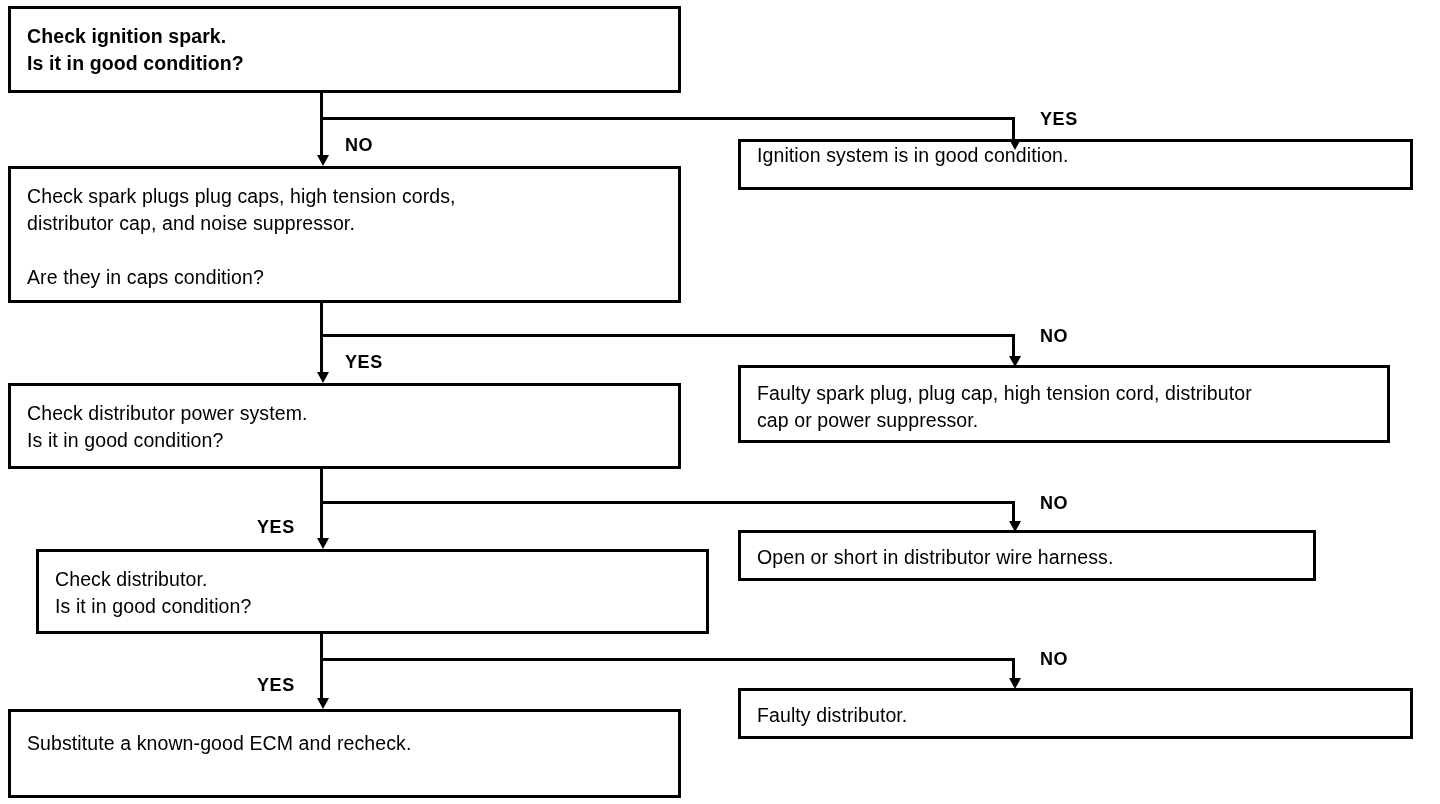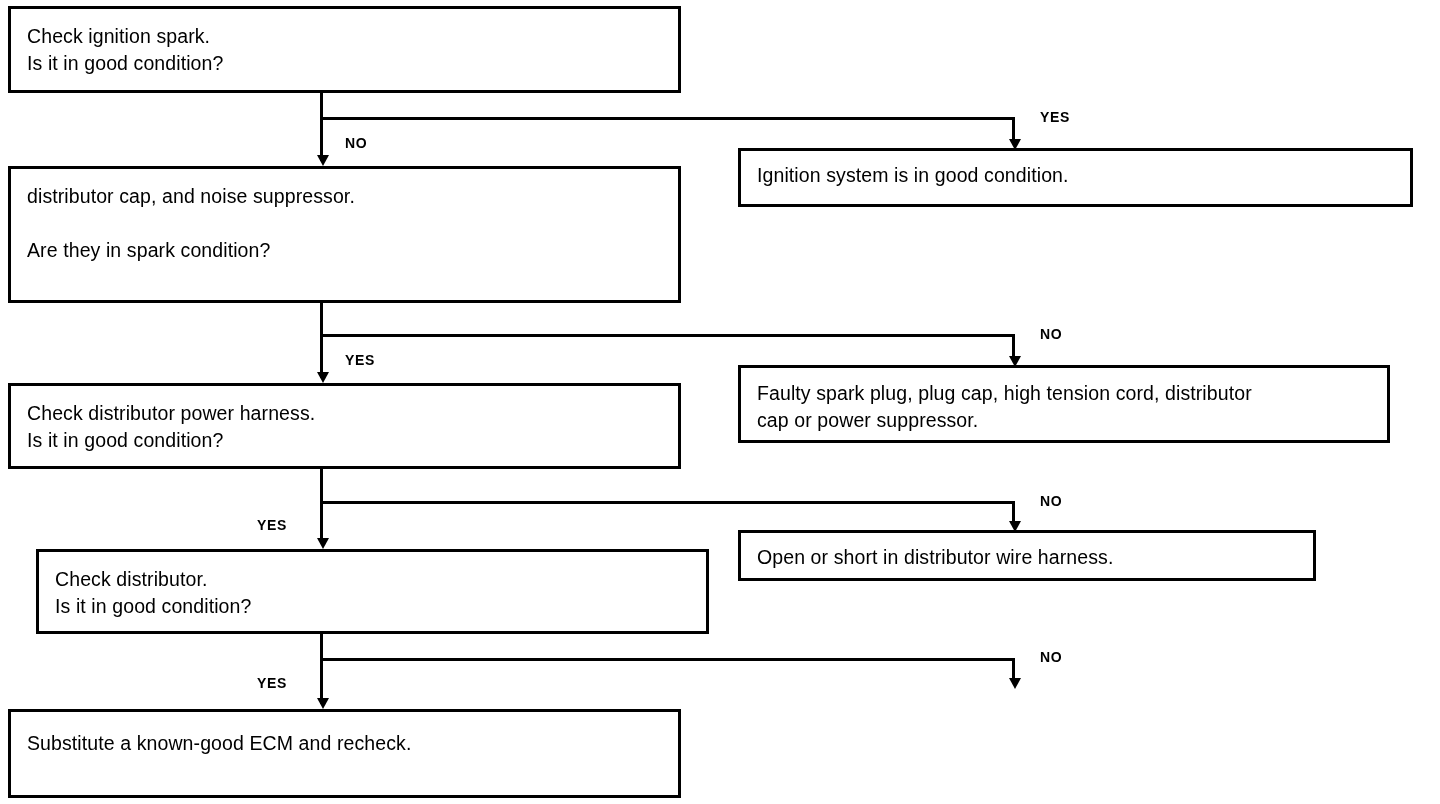--- a/index.html
+++ b/index.html
@@ -29,21 +29,21 @@
     font-size: 19.5px;
     line-height: 27px;
     white-space: pre;
     letter-spacing: 0.1px;
   }
   .box .gap {
     height: 27px;
   }
   .label {
     position: absolute;
-    font-size: 14px;
+    font-size: 18px;
     font-weight: bold;
     letter-spacing: 0.6px;
     line-height: 1;
     white-space: pre;
   }
   .vline {
     position: absolute;
     width: 3px;
     background: #000000;
   }
@@ -59,58 +59,62 @@
     border-left: 6px solid transparent;
     border-right: 6px solid transparent;
     border-top: 11px solid #000000;
   }
 </style>
 </head>
 <body>
 
 <div id="canvas">
 
-  <div class="box" style="left:8px; top:6px; width:673px; height:87px;">
+  <div class="box" style="left:8px; top:6px; width:673px; height:87px;font-weight:bold;">
     <div class="line">Check ignition spark.</div>
     <div class="line">Is it in good condition?</div>
   </div>
 
   <div class="box" style="left:8px; top:166px; width:673px; height:137px;">
+    <div class="line">Check spark plugs plug caps, high tension cords,</div>
     <div class="line">distributor cap, and noise suppressor.</div>
     <div class="gap"></div>
-    <div class="line">Are they in spark condition?</div>
+    <div class="line">Are they in caps condition?</div>
   </div>
 
   <div class="box" style="left:8px; top:383px; width:673px; height:86px;">
-    <div class="line">Check distributor power harness.</div>
+    <div class="line">Check distributor power system.</div>
     <div class="line">Is it in good condition?</div>
   </div>
 
   <div class="box" style="left:8px; top:549px; width:673px; height:85px;margin-left:28px;">
     <div class="line">Check distributor.</div>
     <div class="line">Is it in good condition?</div>
   </div>
 
   <div class="box" style="left:8px; top:709px; width:673px; height:89px; padding-top:18px;">
     <div class="line">Substitute a known-good ECM and recheck.</div>
   </div>
 
-  <div class="box" style="left:738px; top:148px; width:675px; height:59px; padding-top:11px;">
+  <div class="box" style="left:738px; top:139px; width:675px; height:51px; padding-top:0;">
     <div class="line">Ignition system is in good condition.</div>
   </div>
 
   <div class="box" style="left:738px; top:365px; width:652px; height:78px; padding-top:12px;">
     <div class="line">Faulty spark plug, plug cap, high tension cord, distributor</div>
     <div class="line">cap or power suppressor.</div>
   </div>
 
   <div class="box" style="left:738px; top:530px; width:578px; height:51px; padding-top:11px;">
     <div class="line">Open or short in distributor wire harness.</div>
   </div>
 
+  <div class="box" style="left:738px; top:688px; width:675px; height:51px; padding-top:11px;">
+    <div class="line">Faulty distributor.</div>
+  </div>
 
   <div class="vline" style="left:320px; top:93px; height:68px;"></div>
   <div class="arrow" style="left:317px; top:155px;"></div>
   <div class="hline" style="left:320px; top:117px; width:695px;"></div>
   <div class="vline" style="left:1012px; top:117px; height:26px;"></div>
   <div class="arrow" style="left:1009px; top:139px;"></div>
   <div class="label" style="left:345px; top:136px;">NO</div>
   <div class="label" style="left:1040px; top:110px;">YES</div>
 
   <div class="vline" style="left:320px; top:303px; height:75px;"></div>

